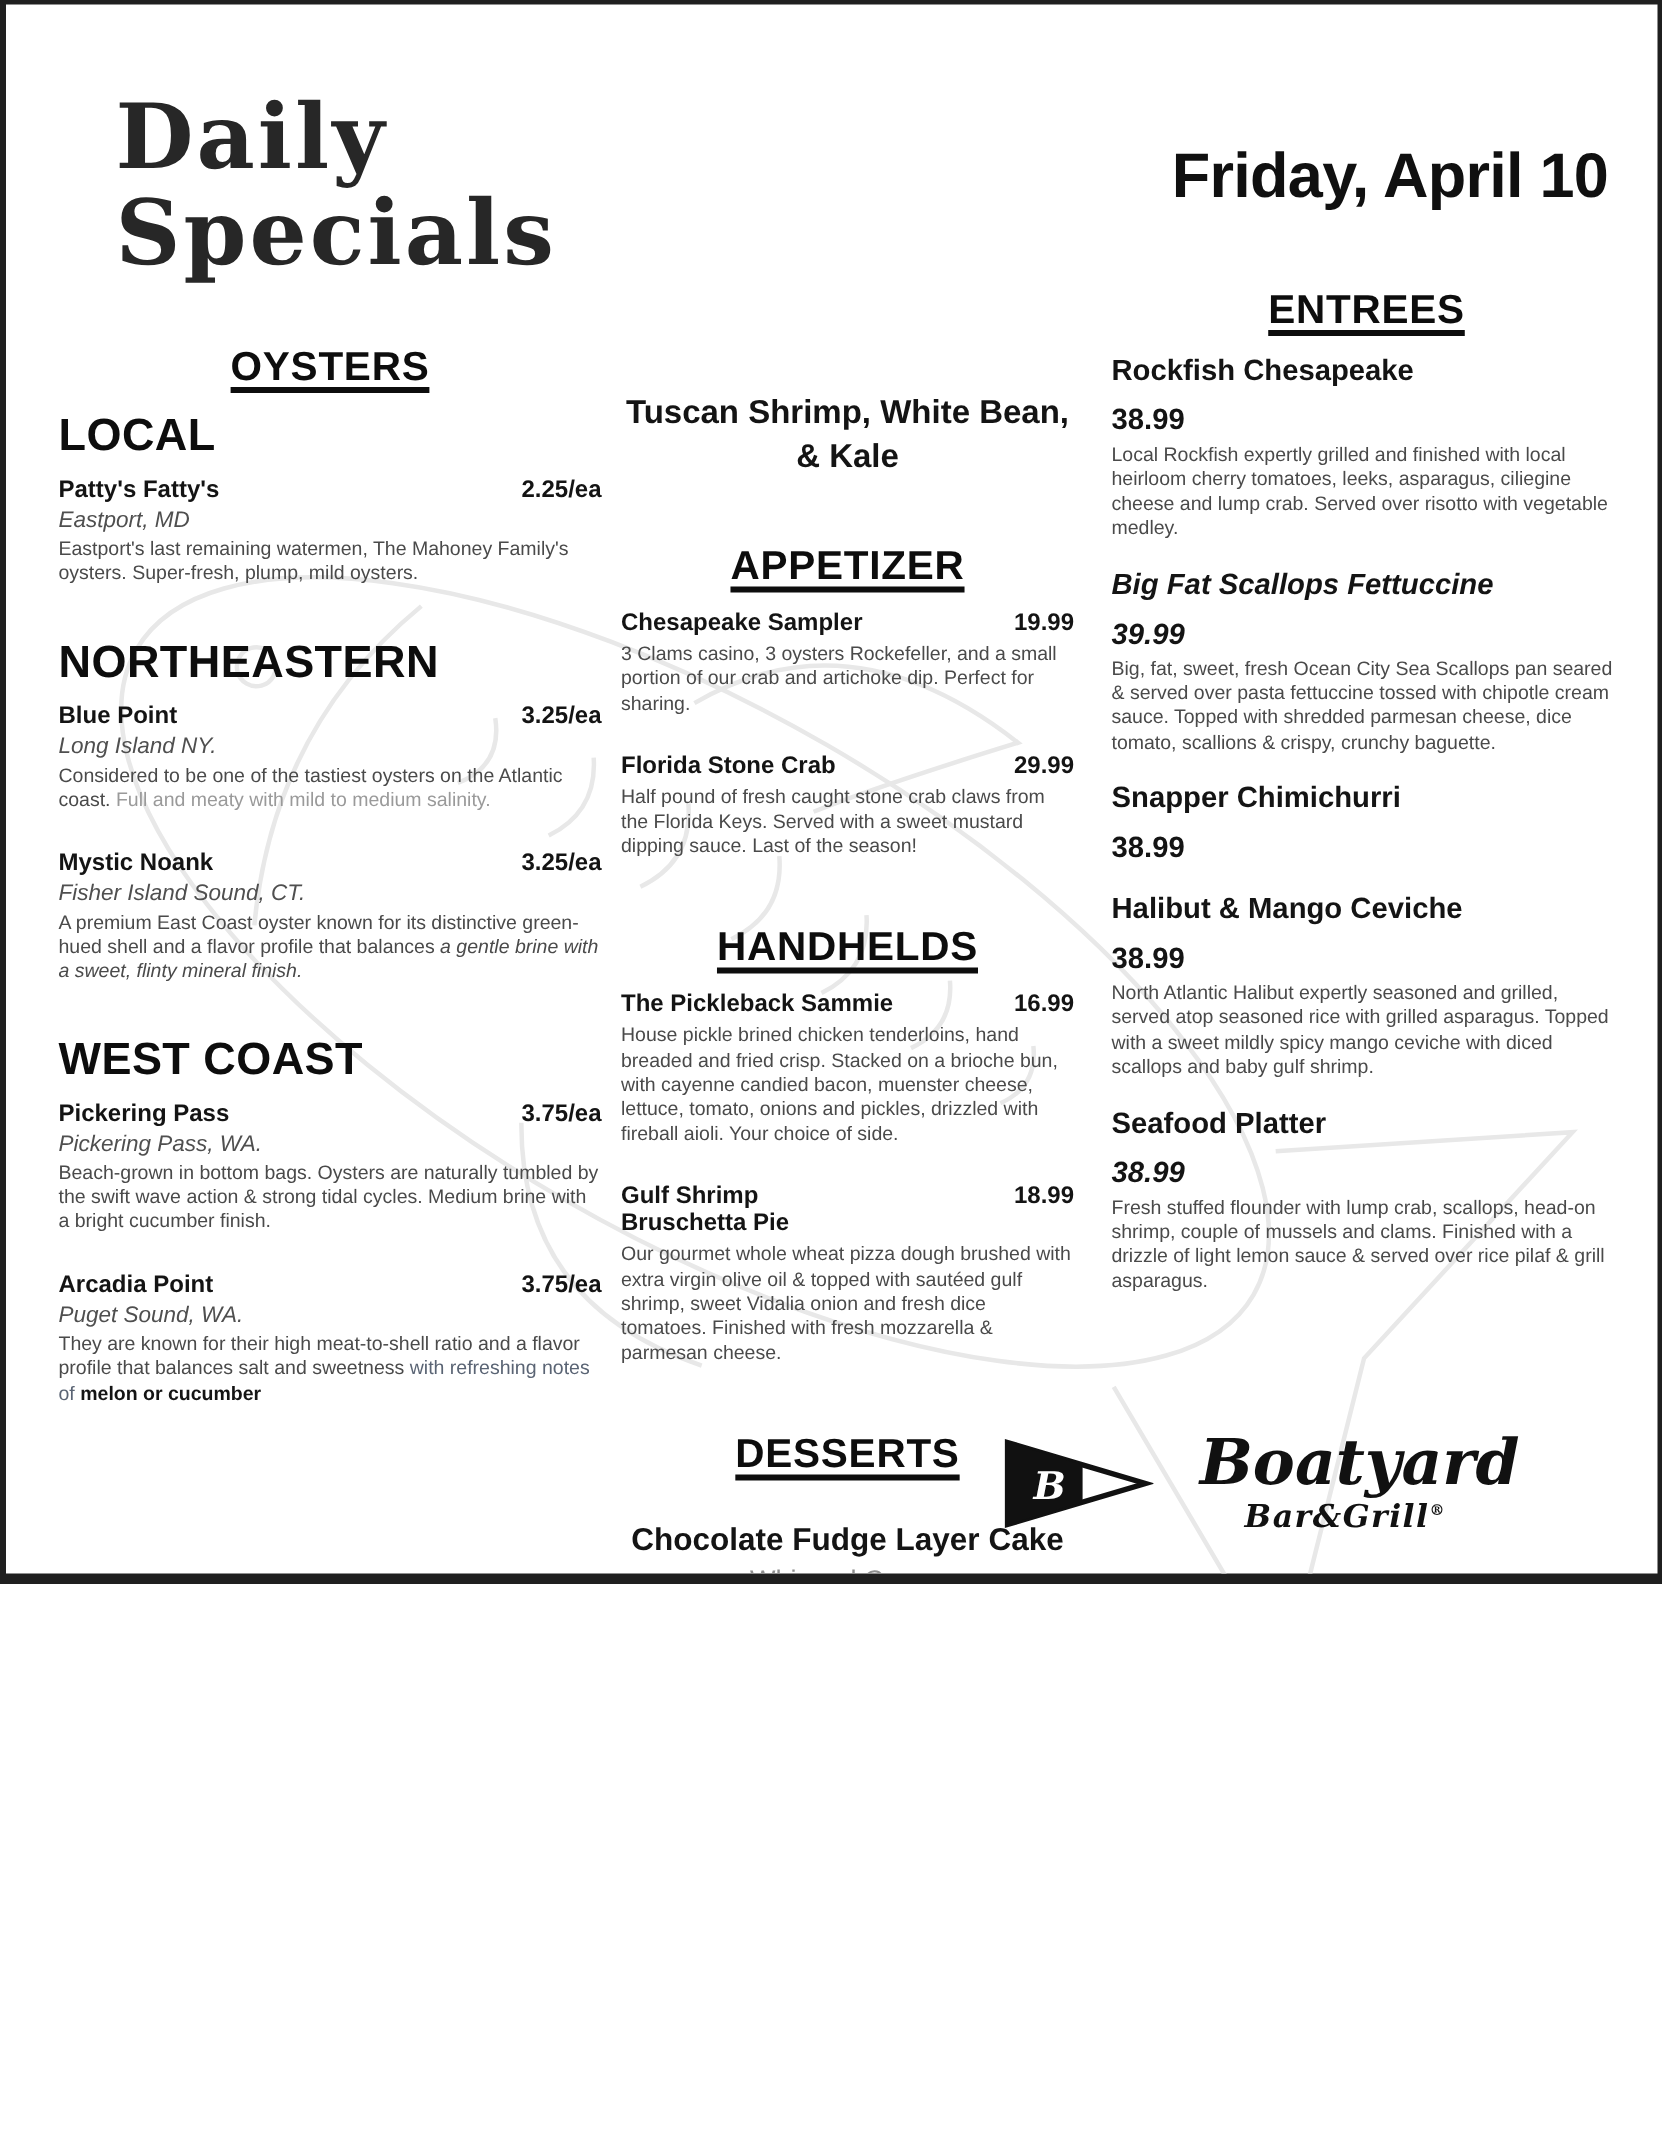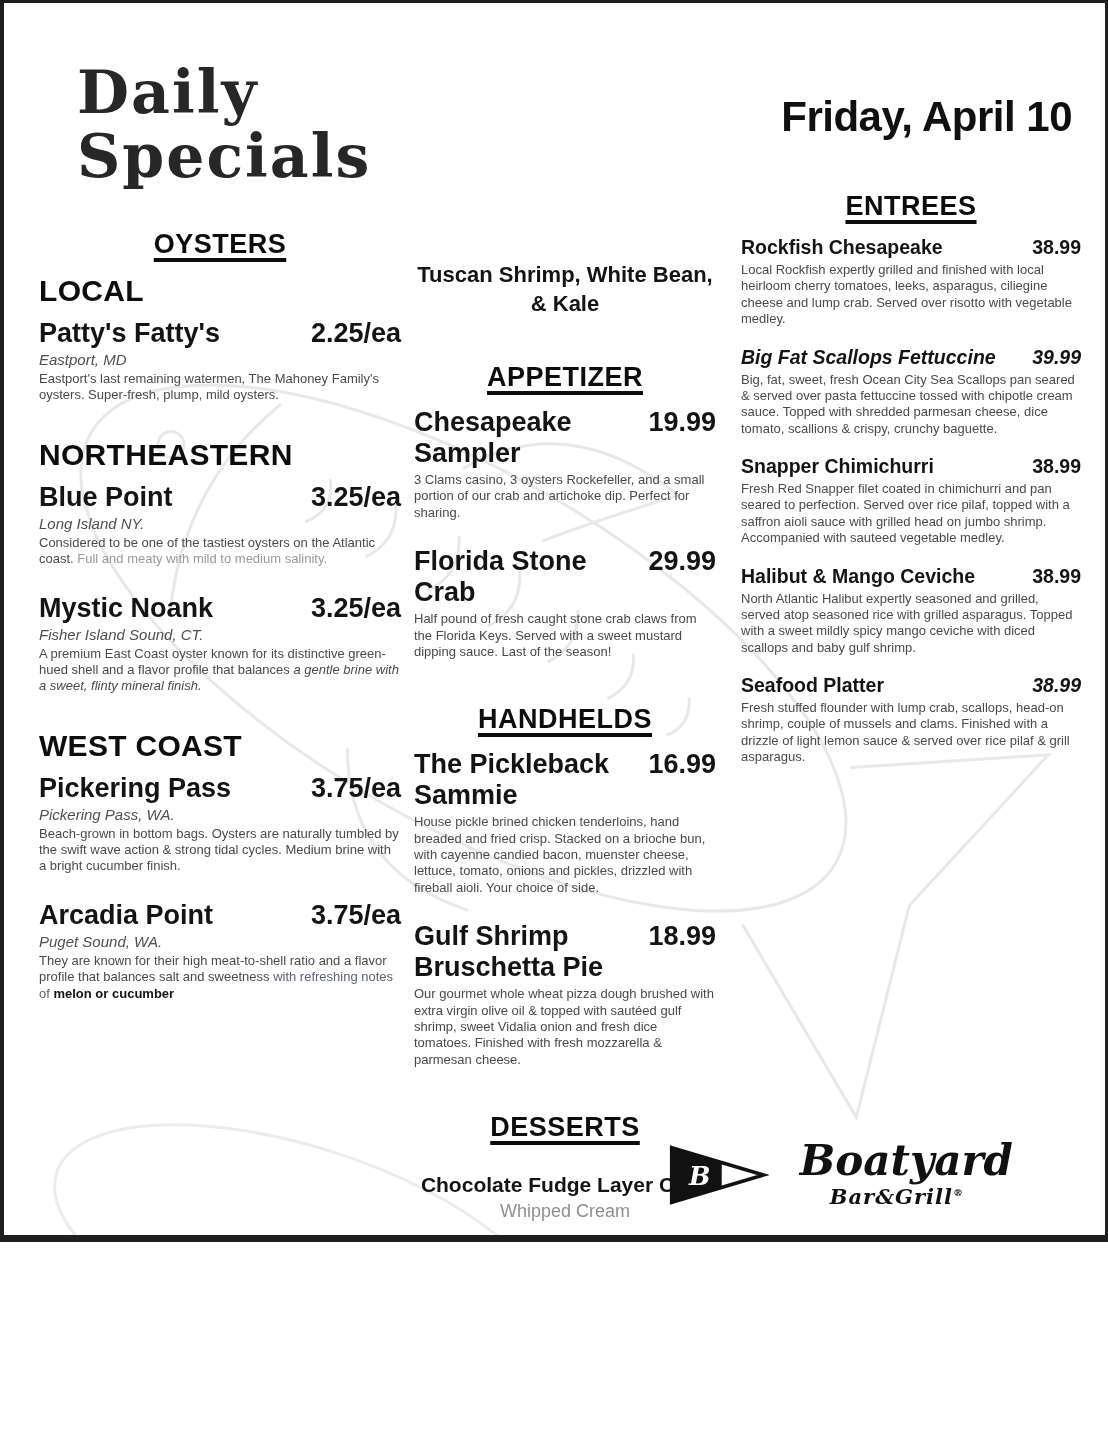--- a/index.html
+++ b/index.html
@@ -1,17 +1,17 @@
 <!DOCTYPE html>
 <html><head>
 <meta charset="utf-8">
 <style>
   html,body{margin:0;padding:0;background:#fff;}
   .page{
-    position:relative;width:1108px;height:1242px;box-sizing:border-box;
+    position:relative;width:1108px;height:1056px;box-sizing:border-box;
     background:#ffffff;overflow:hidden;
     border-left:4px solid #1f1f1f;border-top:3px solid #1f1f1f;
     border-right:3px solid #1f1f1f;border-bottom:7px solid #1f1f1f;
     font-family:"Liberation Sans","DejaVu Sans",sans-serif;color:#1a1a1a;
   }
   .wm{position:absolute;left:0;top:0;width:1108px;height:1430px;z-index:0;}
   .layer{position:relative;z-index:1;}
   .title{
     position:absolute;left:73px;top:58px;
     font-family:"DejaVu Serif","Liberation Serif",serif;font-weight:700;
@@ -29,22 +29,22 @@
     font-size:27px;font-weight:800;text-align:center;color:#0d0d0d;letter-spacing:.5px;
     text-decoration:underline;text-decoration-thickness:3.5px;text-underline-offset:5px;
     margin-bottom:14px;
   }
   .gap-top{margin-top:44px;}
   .sub-h{font-size:30px;font-weight:800;color:#0d0d0d;margin:34px 0 10px;letter-spacing:.3px;}
   .sub-h.first{margin-top:4px;}
   .item{margin-bottom:25px;}
   .ent{margin-bottom:18px;}
   .row{display:flex;justify-content:space-between;align-items:baseline;gap:10px;
-       font-weight:700;font-size:27px;color:#141414;}
-  .ent .row{font-size:19.5px;}
+       font-weight:700;font-size:16px;color:#141414;}
+  .ent .row{font-size:19.5px;flex-direction:column;}
   .nm{white-space:pre-line;}
   .pr{white-space:nowrap;}
   .org{font-style:italic;font-size:15px;color:#4f4f4f;margin-top:2px;}
   .desc{font-size:13px;line-height:1.26;color:#4a4a4a;margin-top:3px;}
   .lt{color:#9a9a9a;}
   .slate{color:#5a6474;}
   .bd{color:#141414;font-weight:700;}
   .itl{font-style:italic;}
   .soup-item{text-align:center;font-weight:700;font-size:22px;color:#141414;line-height:1.32;margin-top:14px;}
   .dessert-name{text-align:center;font-weight:700;font-size:21px;color:#141414;margin-top:30px;}
@@ -219,23 +219,20 @@
       <div class="desc">
         <span>Big, fat, sweet, fresh Ocean City Sea Scallops pan seared &amp; served over pasta fettuccine tossed with chipotle cream sauce. Topped with shredded parmesan cheese, dice tomato, scallions &amp; crispy, crunchy baguette.</span>
       </div>
     </div>
 
     <div class="ent">
       <div class="row">
         <span class="nm">Snapper Chimichurri</span>
         <span class="pr">38.99</span>
       </div>
-      <div class="desc">
-        <span>Fresh Red Snapper filet coated in chimichurri and pan seared to perfection. Served over rice pilaf, topped with a saffron aioli sauce with grilled head on jumbo shrimp. Accompanied with sauteed vegetable medley.</span>
-      </div>
     </div>
 
     <div class="ent">
       <div class="row">
         <span class="nm">Halibut &amp; Mango Ceviche</span>
         <span class="pr">38.99</span>
       </div>
       <div class="desc">
         <span>North Atlantic Halibut expertly seasoned and grilled, served atop seasoned rice with grilled asparagus. Topped with a sweet mildly spicy mango ceviche with diced scallops and baby gulf shrimp.</span>
       </div>

